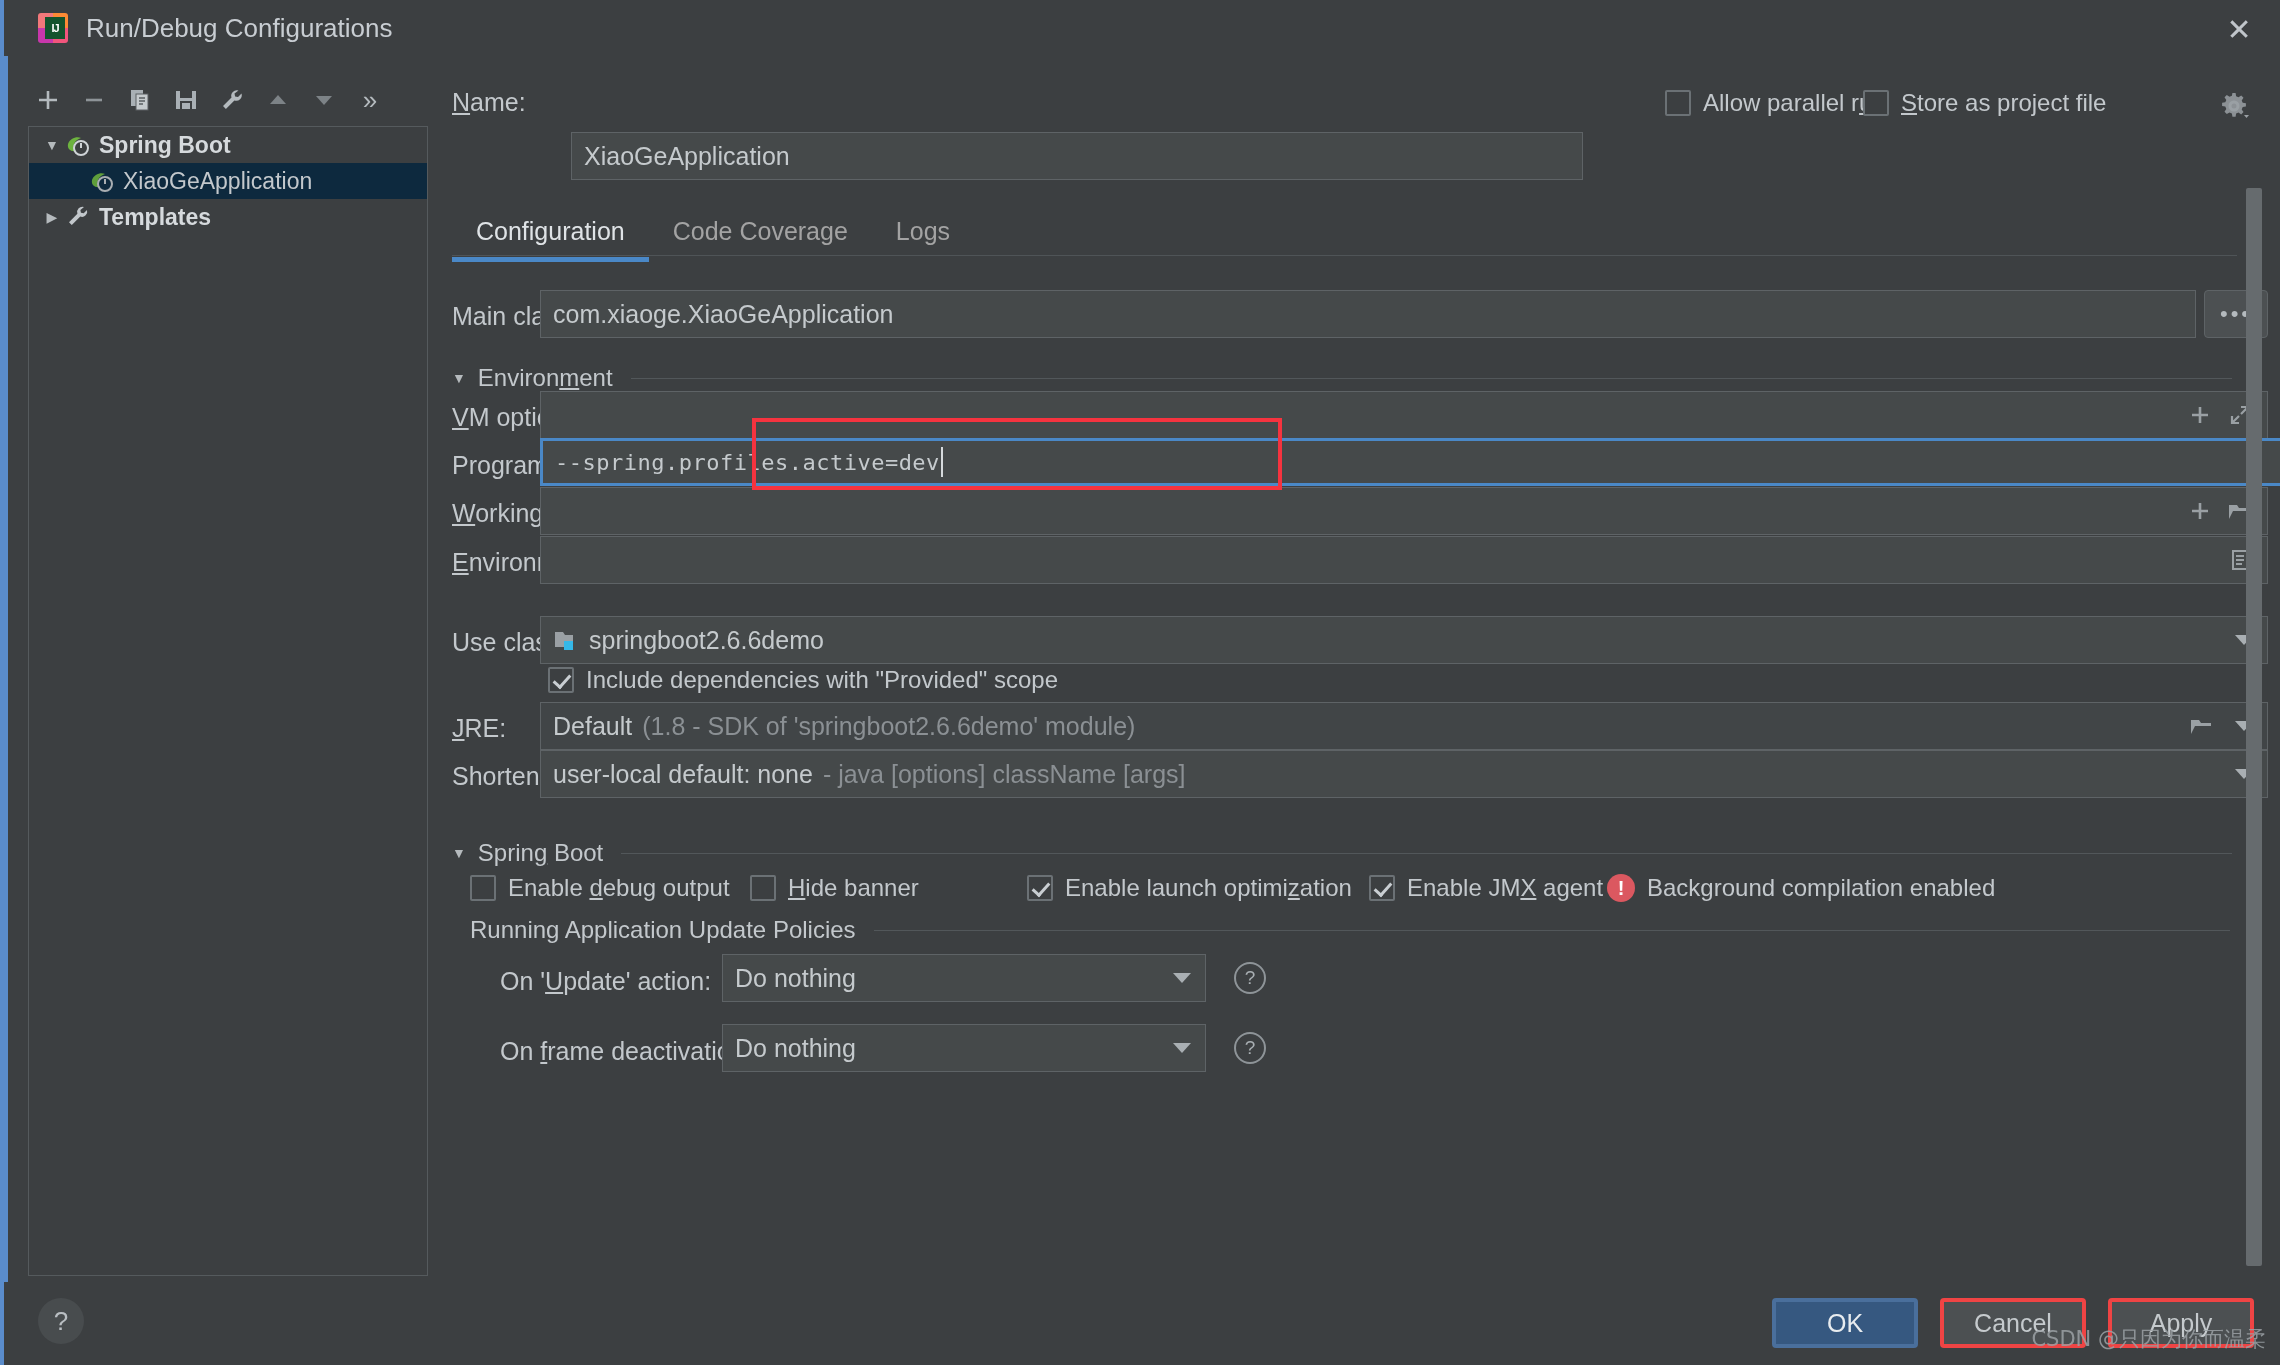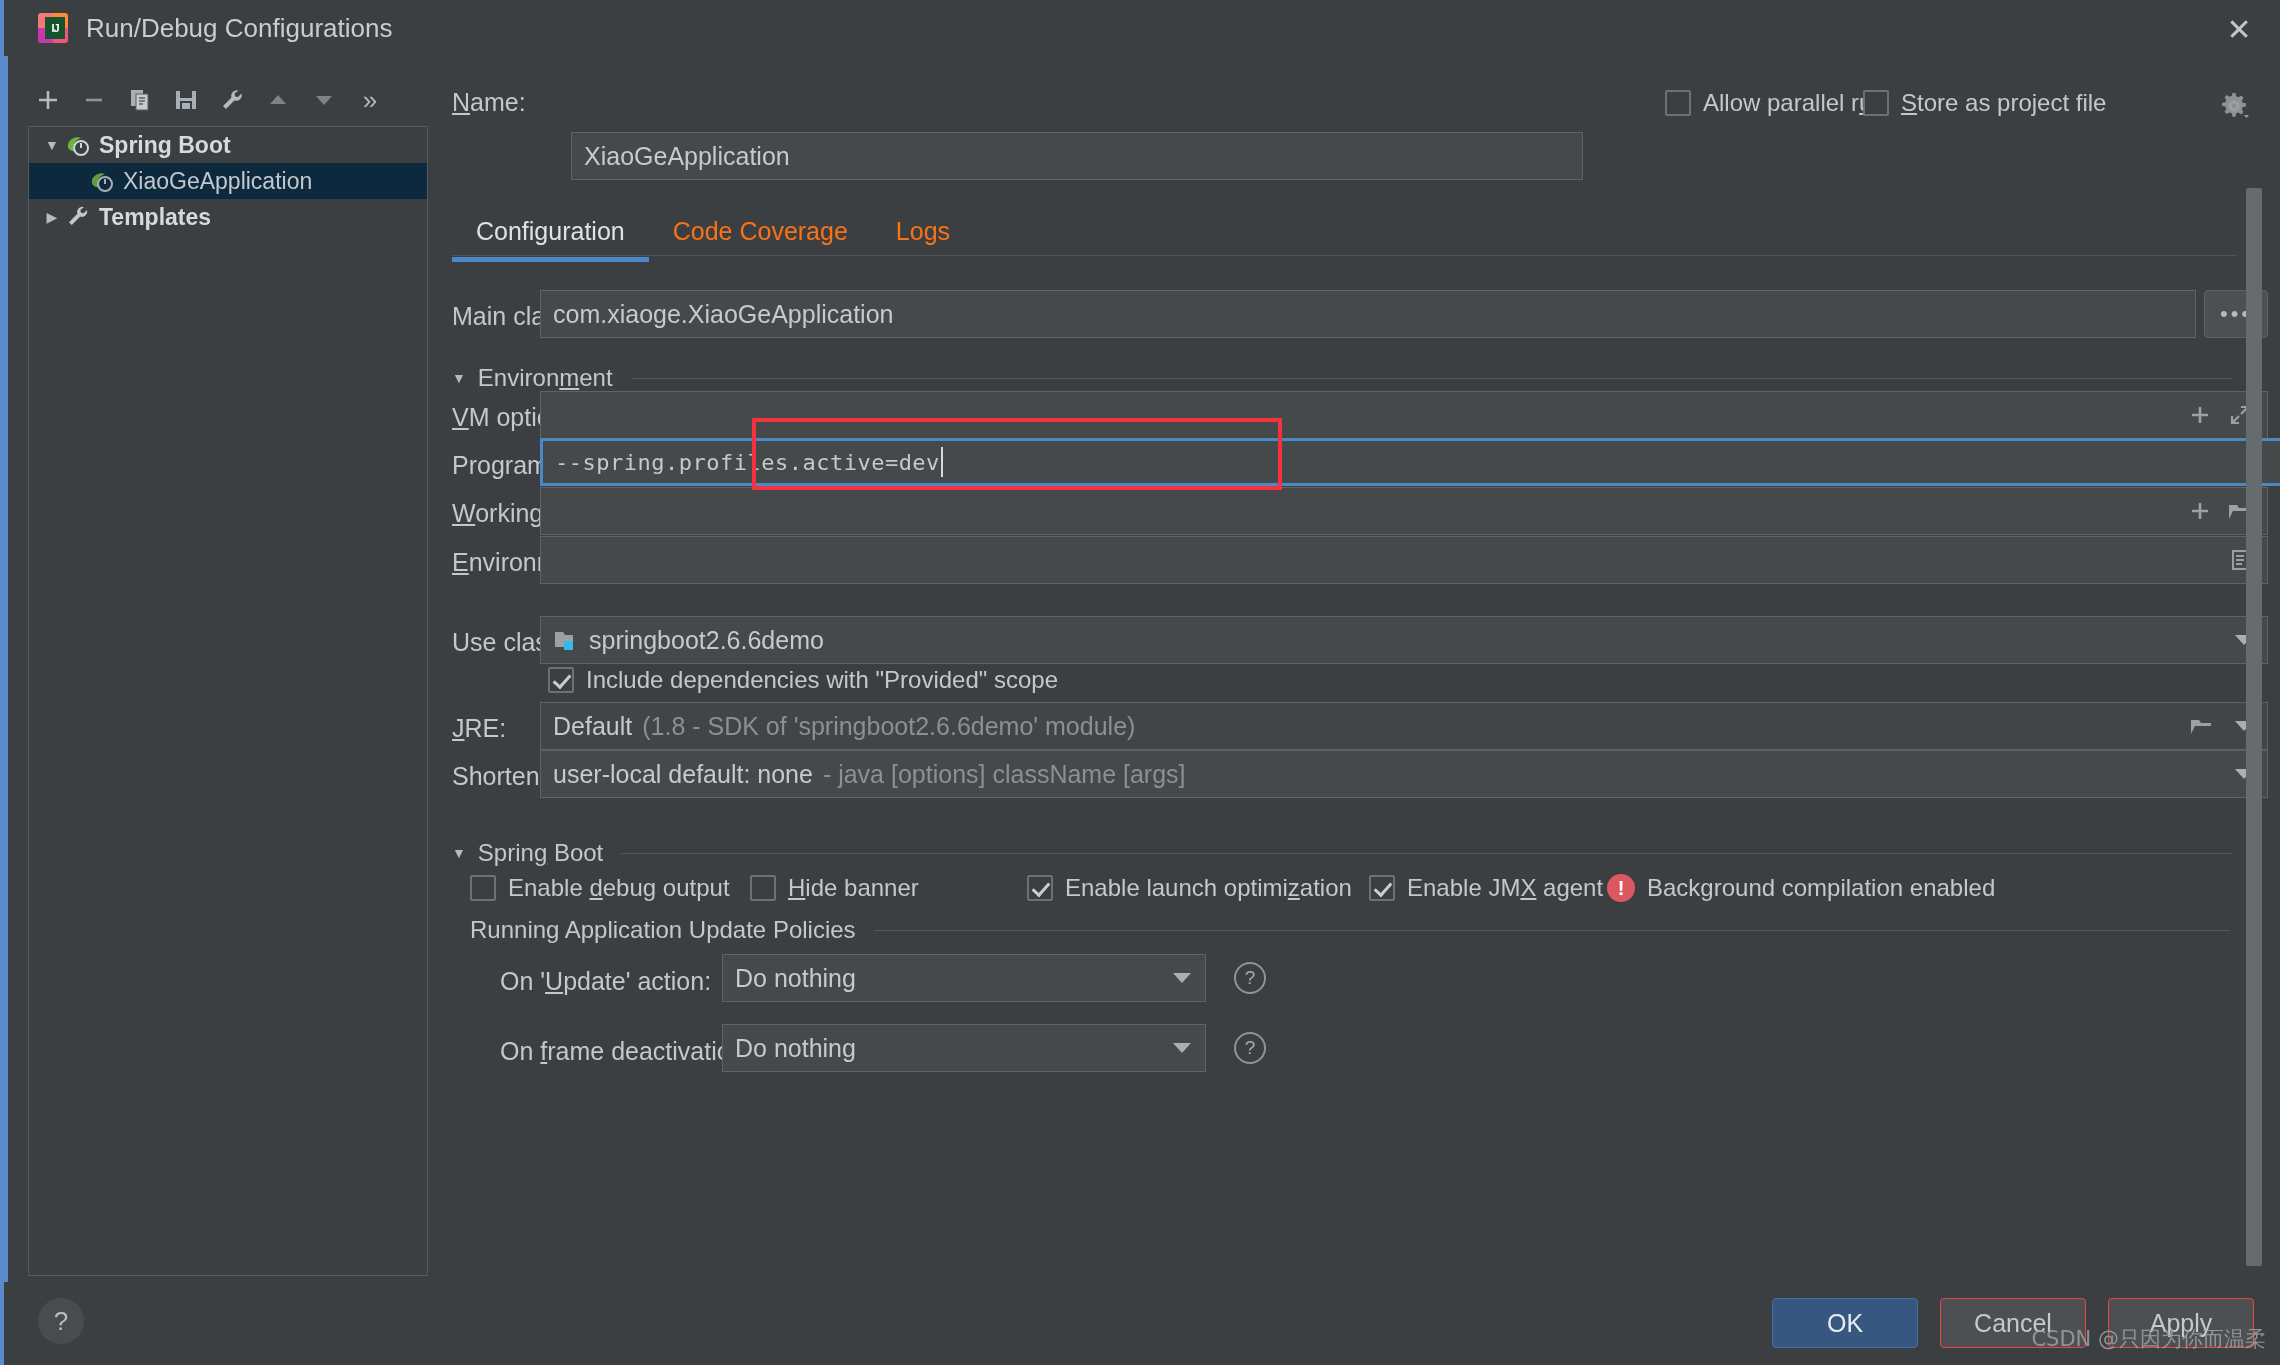--- a/index.html
+++ b/index.html
@@ -125,21 +125,21 @@
     position: absolute; left: 1766px; top: 34px;
     width: 32px; height: 32px; cursor: pointer; color: #a2a8ac;
   }
 
   
   #tabs {
     position: absolute; left: 0; top: 150px; height: 52px;
     display: flex; align-items: flex-end;
   }
   .tab {
-    font-size: 25px; color: #f97316; padding: 0 24px 12px 24px;
+    font-size: 25px; color: #a3a3a3; padding: 0 24px 12px 24px;
     cursor: pointer; position: relative;
   }
   .tab.active { color: #dfe3e6; }
   .tab.active::after {
     content: ""; position: absolute; left: 0; right: 0; bottom: -4px;
     height: 5px; background: #4a88c7;
   }
   #tab-underline {
     position: absolute; left: 0; top: 199px; width: 1785px;
     height: 1px; background: #4f5457;
@@ -247,21 +247,21 @@
     position: absolute; left: 34px; top: 16px;
     width: 46px; height: 46px; border-radius: 50%;
     background: #484c4e; color: #b9bec2;
     display: flex; align-items: center; justify-content: center;
     font-size: 26px; cursor: pointer;
   }
   .dlg-btn {
     position: absolute; top: 16px; height: 50px;
     border-radius: 4px; font-size: 25px;
     display: flex; align-items: center; justify-content: center;
-    cursor: pointer; border: 1px solid #ef4444;
+    cursor: pointer; border: 4px solid #ef4444;
   }
   #ok-btn     { left: 1768px; width: 146px; background: #365880; border-color: #4a6f9c; color: #e8ecef; }
   #cancel-btn { left: 1936px; width: 146px; background: #4c5052; color: #c5cacd; }
   #apply-btn  { left: 2104px; width: 146px; background: #4c5052; color: #c5cacd; }
 
   #watermark {
     position: absolute; right: 14px; top: 1325px;
     color: #9ba1a5; font-size: 21px; opacity: 0.85;
     font-family: "DejaVu Sans", sans-serif;
   }

